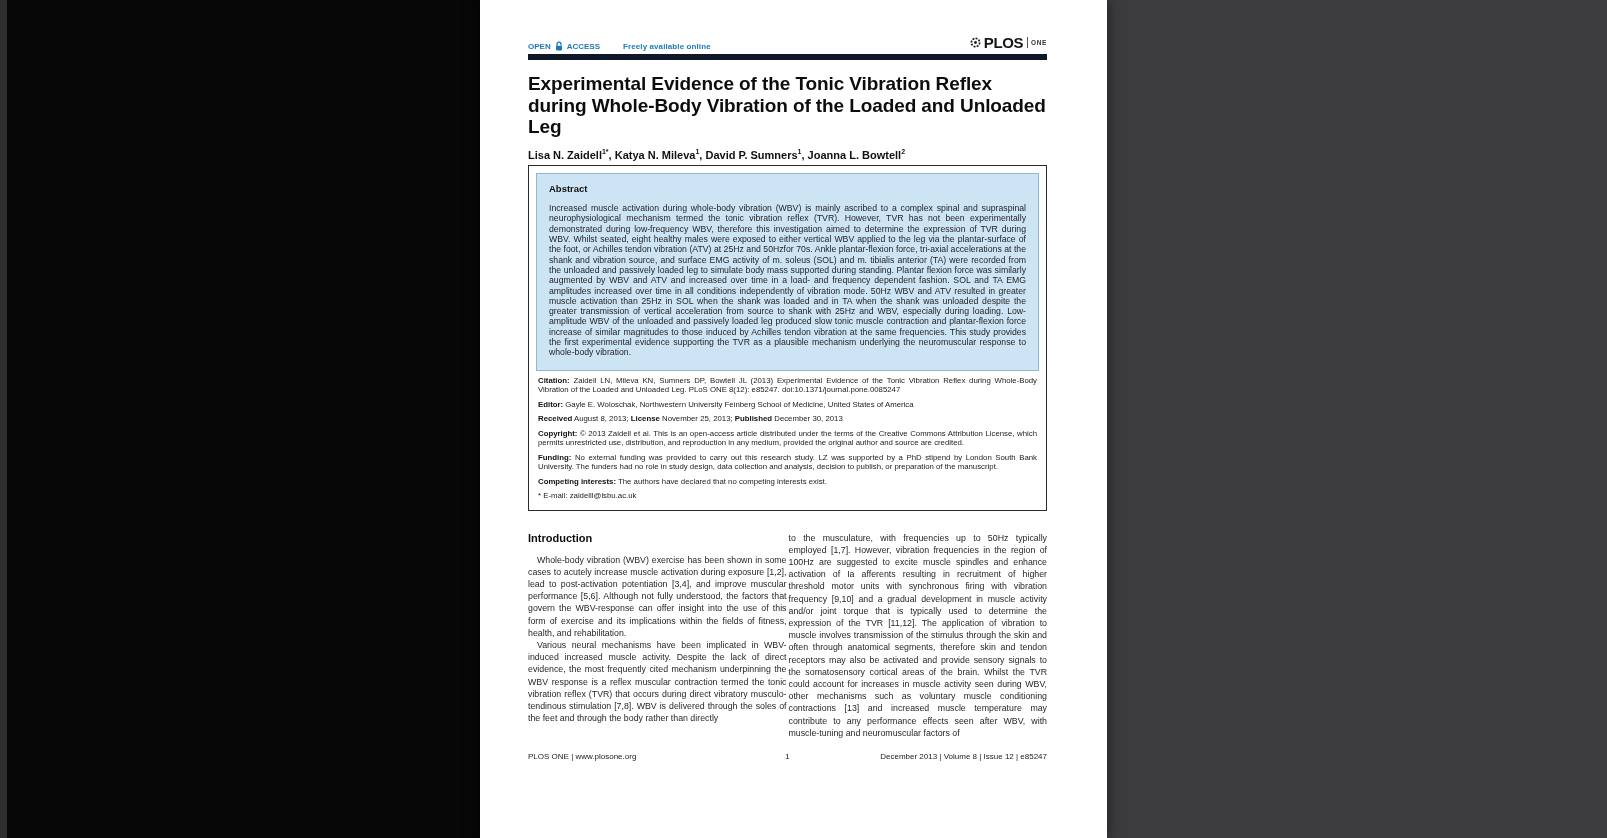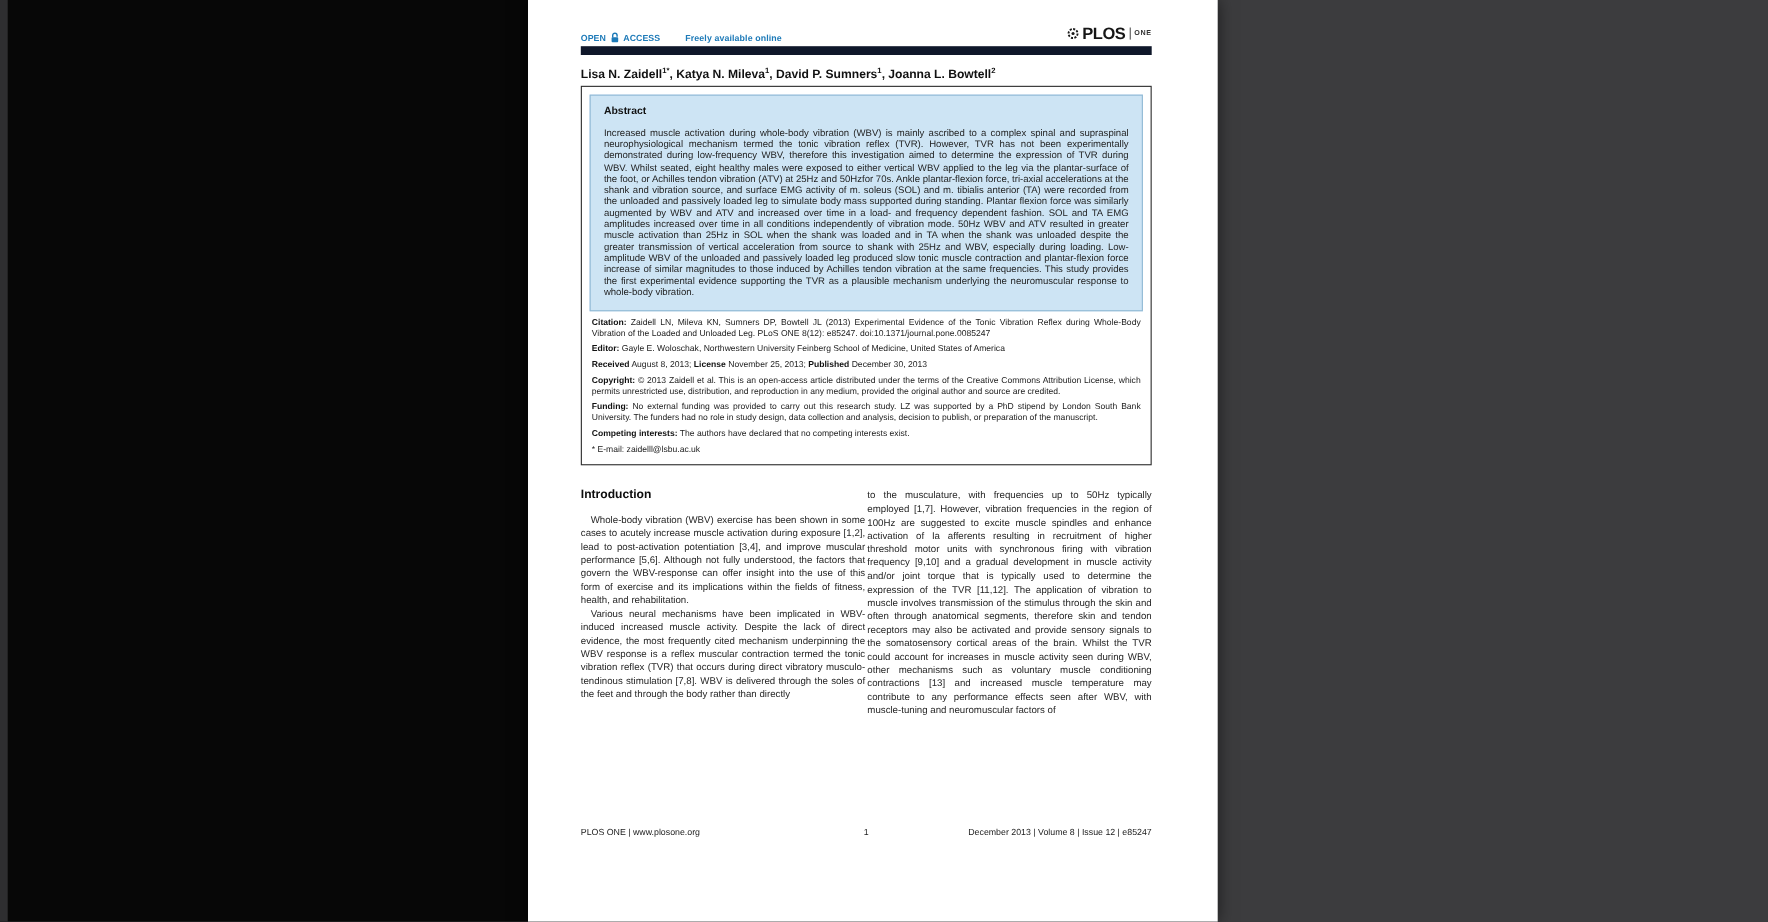--- a/index.html
+++ b/index.html
@@ -11,22 +11,22 @@
   .bg-left{position:absolute;left:0;top:0;width:480px;height:838px;background:#070707;}
   .edge-strip{position:absolute;left:0;top:0;width:7px;height:838px;background:#2e2e30;}
   .page{
     position:absolute;left:480px;top:0;width:627px;height:838px;background:#ffffff;
     box-shadow:0 0 14px rgba(0,0,0,.55);
     color:#1c1c1c;
   }
   .content{position:absolute;left:48px;right:60px;top:0;}
   
   .header{
-    margin-top:22px;display:flex;justify-content:space-between;align-items:flex-end;
-    border-bottom:8px solid #0f172a;padding-bottom:3px;
+    margin-top:34px;display:flex;justify-content:space-between;align-items:flex-end;
+    border-bottom:6px solid #0f172a;padding-bottom:3px;
   }
   .oa{display:flex;align-items:center;gap:3px;color:#1d7ab8;font-weight:bold;font-size:8px;}
   .oa-free{margin-left:4px;letter-spacing:.1px;padding-left:16px;}
   .plos-logo{display:flex;align-items:center;color:#161616;}
   .plos-word{font-size:15px;font-weight:bold;letter-spacing:-0.4px;margin-left:2px;}
   .logo-divider{display:inline-block;width:1px;height:11px;background:#555;margin:0 3px 0 4px;}
   .one-word{font-size:6.5px;font-weight:bold;letter-spacing:.6px;color:#333;}
   
   h1{
     margin:13px 0 0 0;font-size:19px;line-height:21.5px;color:#0d0d0d;
@@ -84,20 +84,21 @@
             <circle cx="6.5" cy="6.5" r="4.1" fill="none" stroke="#1a1a1a" stroke-width="1.7" stroke-dasharray="1.9 1.25"></circle>
             <circle cx="6.5" cy="6.5" r="1.4" fill="#1a1a1a"></circle>
           </svg>
         </span>
         <span class="plos-word">PLOS</span>
         <span class="logo-divider"></span>
         <span class="one-word">ONE</span>
       </div>
     </div>
 
+    <h1>Experimental Evidence of the Tonic Vibration Reflex during Whole-Body Vibration of the Loaded and Unloaded Leg</h1>
 
     <div class="authors"><span><span>Lisa N. Zaidell</span><sup>1*</sup><span>, </span></span><span><span>Katya N. Mileva</span><sup>1</sup><span>, </span></span><span><span>David P. Sumners</span><sup>1</sup><span>, </span></span><span><span>Joanna L. Bowtell</span><sup>2</sup><span></span></span></div>
 
 
     <div class="meta-box">
       <div class="abstract">
         <div class="abs-h">Abstract</div>
         <div class="abs-t">Increased muscle activation during whole-body vibration (WBV) is mainly ascribed to a complex spinal and supraspinal neurophysiological mechanism termed the tonic vibration reflex (TVR). However, TVR has not been experimentally demonstrated during low-frequency WBV, therefore this investigation aimed to determine the expression of TVR during WBV.  Whilst seated, eight healthy males were exposed to either vertical WBV applied to the leg via the plantar-surface of the foot, or Achilles tendon vibration (ATV) at 25Hz and 50Hzfor 70s. Ankle plantar-flexion force, tri-axial accelerations at the shank and vibration source, and surface EMG activity of m. soleus (SOL) and m. tibialis anterior (TA) were recorded from the unloaded and passively loaded leg to simulate body mass supported during standing.  Plantar flexion force was similarly augmented by WBV and ATV and increased over time in a load- and frequency dependent fashion. SOL and TA EMG amplitudes increased over time in all conditions independently of vibration mode. 50Hz WBV and ATV resulted in greater muscle activation than 25Hz in SOL when the shank was loaded and in TA when the shank was unloaded despite the greater transmission of vertical acceleration from source to shank with 25Hz and WBV, especially during loading. Low-amplitude WBV of the unloaded and passively loaded leg produced slow tonic muscle contraction and plantar-flexion force increase of similar magnitudes to those induced by Achilles tendon vibration at the same frequencies. This study provides the first experimental evidence supporting the TVR as a plausible mechanism underlying the neuromuscular response to whole-body vibration.</div>
       </div>
       <p class="meta"><b>Citation:</b> <span>Zaidell LN, Mileva KN, Sumners DP, Bowtell JL (2013) Experimental Evidence of the Tonic Vibration Reflex during Whole-Body Vibration of the Loaded and Unloaded Leg. PLoS ONE 8(12): e85247. doi:10.1371/journal.pone.0085247</span></p>

